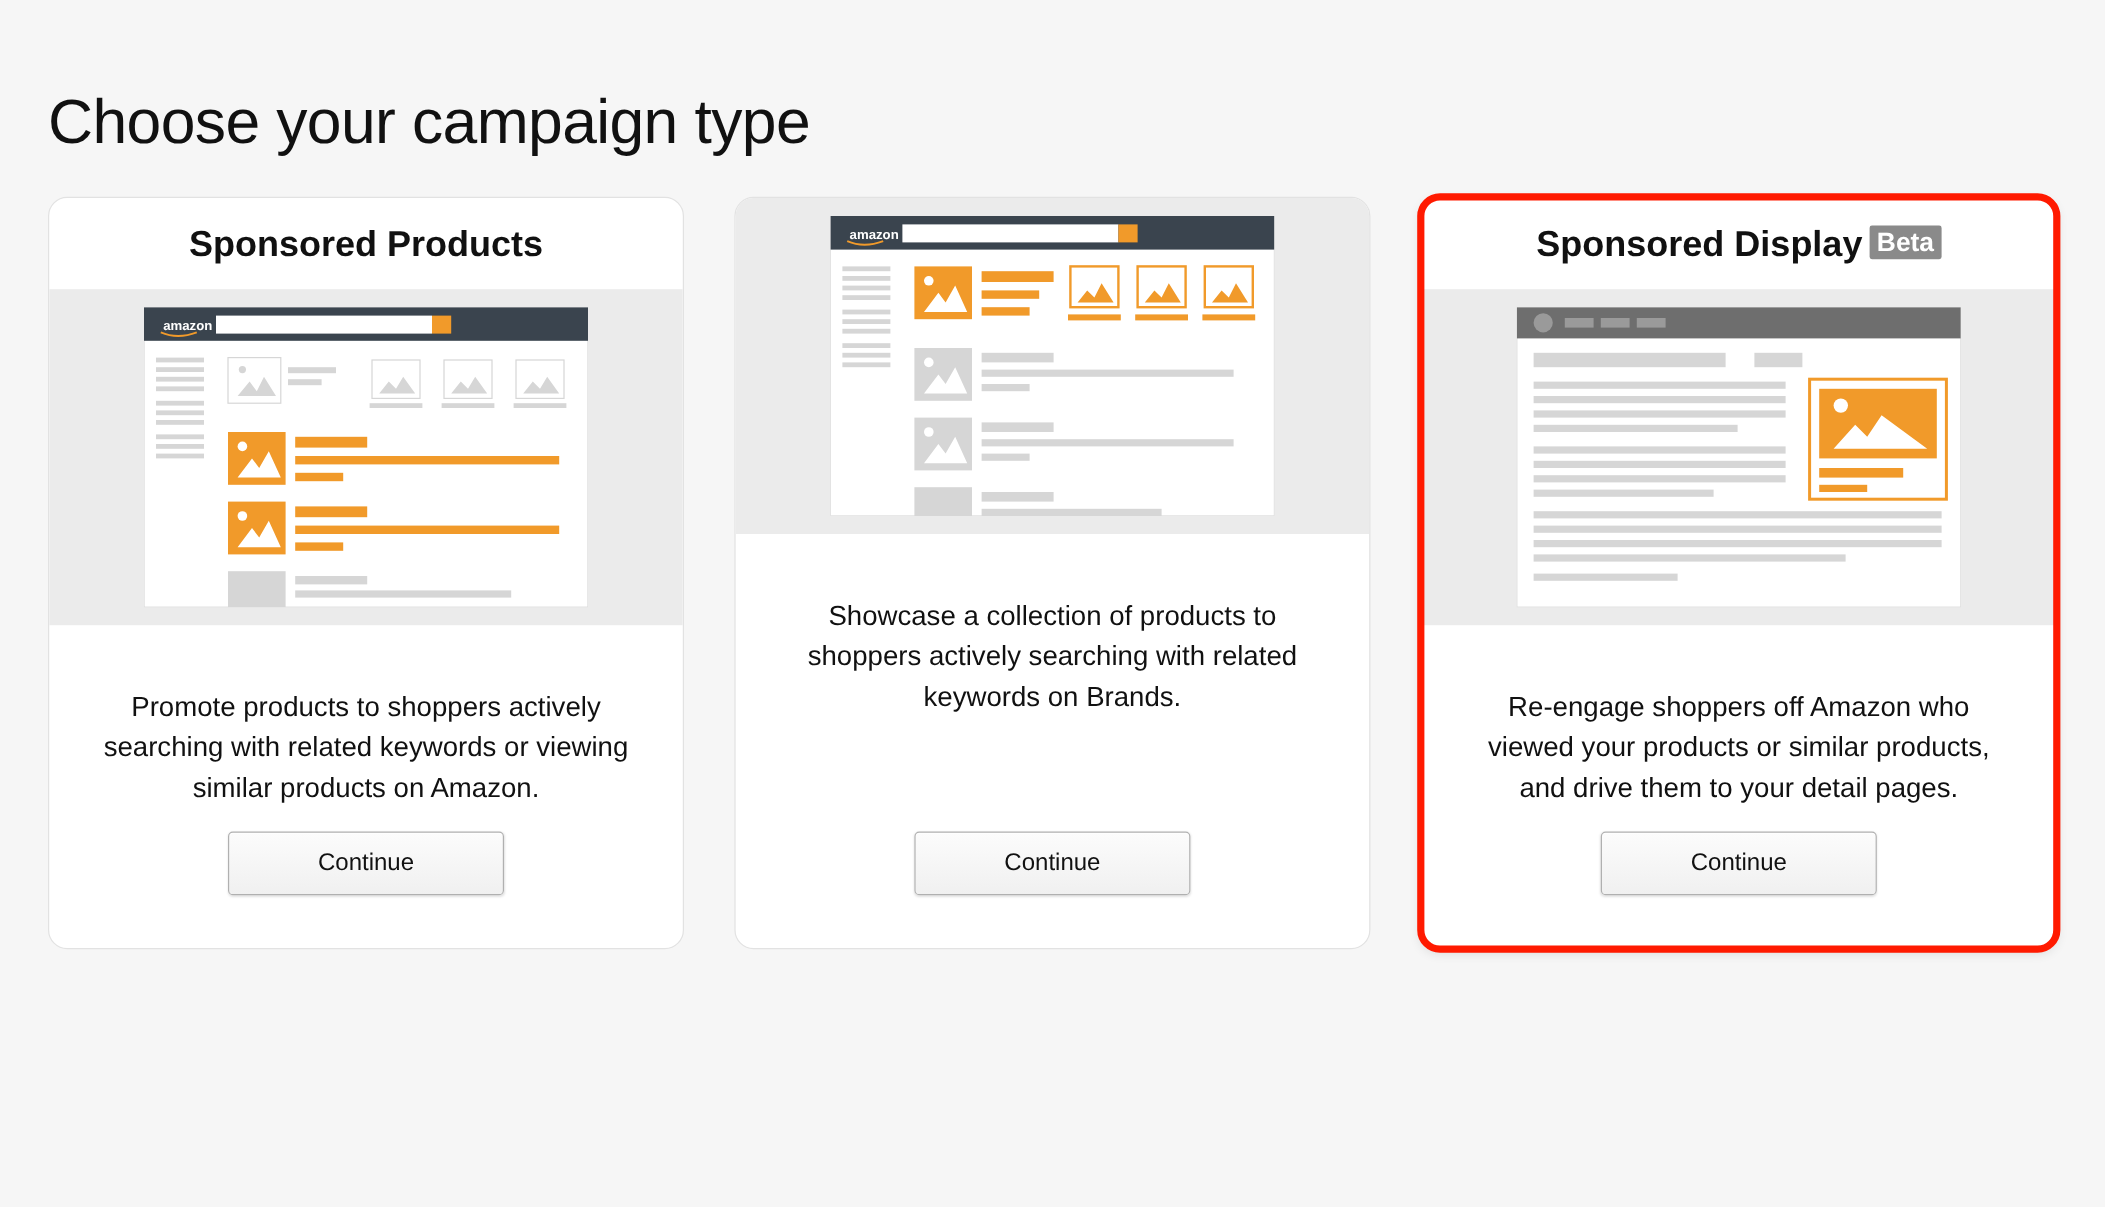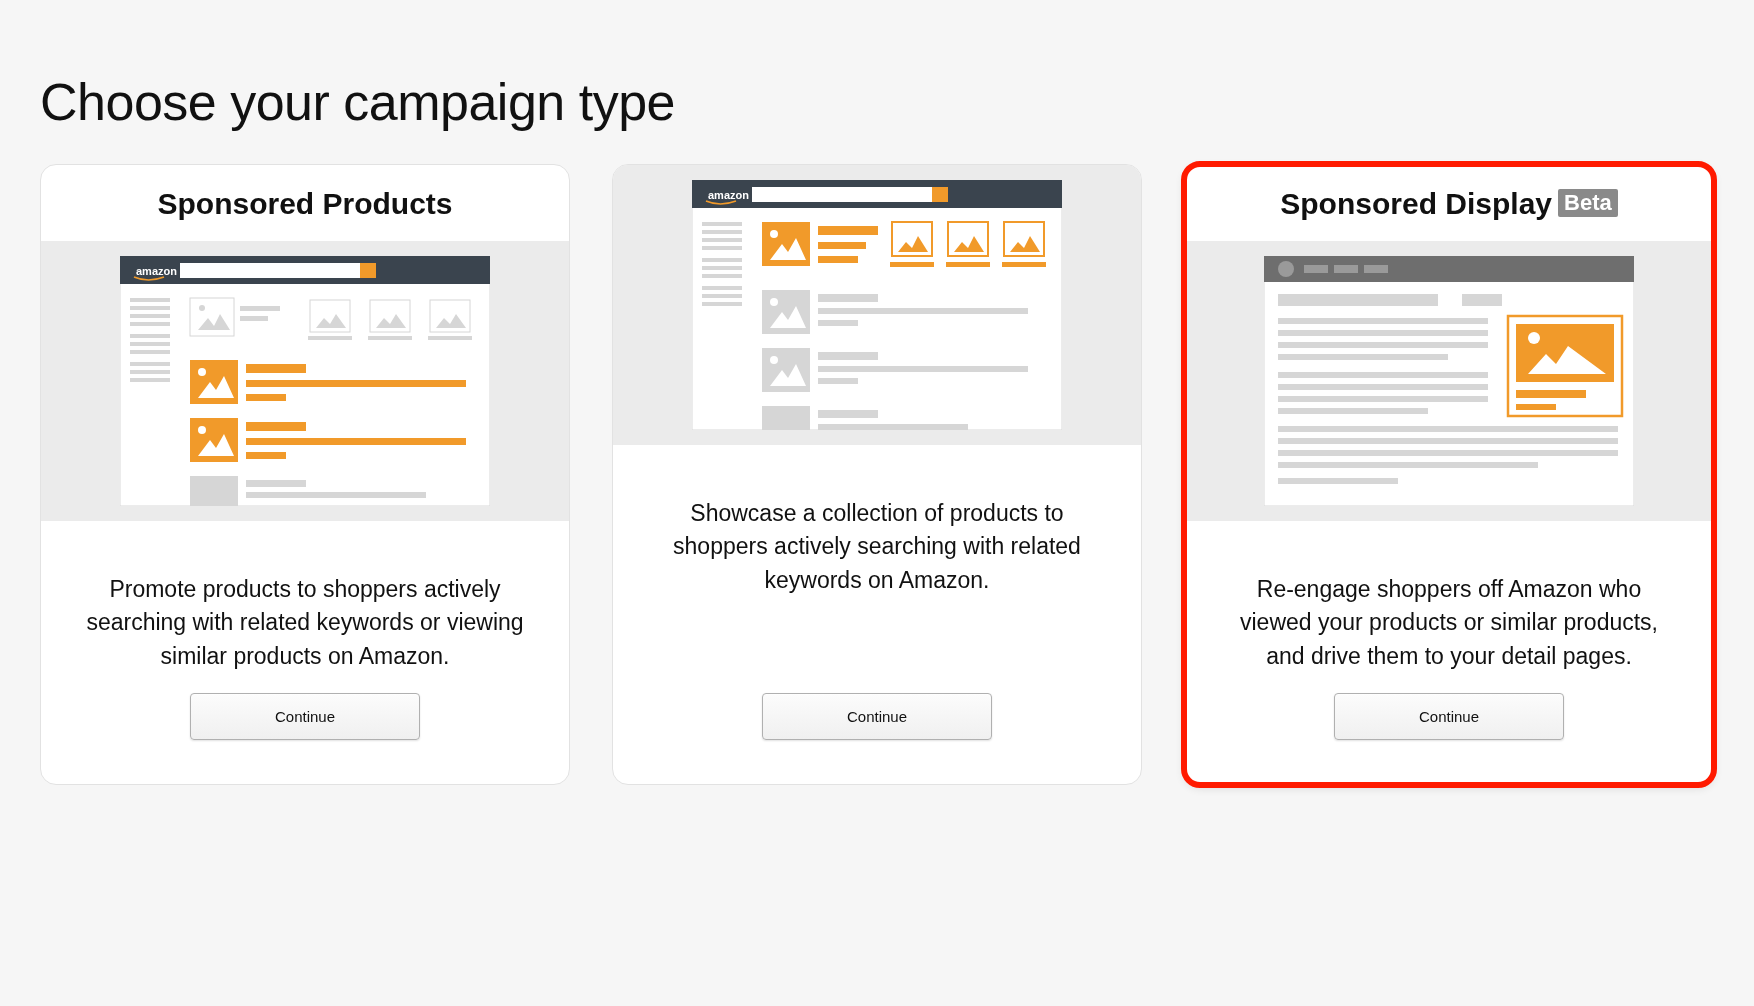--- a/index.html
+++ b/index.html
@@ -77,21 +77,21 @@
     line-height: 1.45;
   }
   .card-footer {
     padding: 0 0 44px 0;
     text-align: center;
   }
   .btn-continue {
     display: inline-block;
     min-width: 230px;
     padding: 14px 36px;
-    font-size: 15px;
+    font-size: 20px;
     color: #111;
     background: linear-gradient(#fcfcfc,#f0f0f0);
     border: 1px solid #b0b0b0;
     border-radius: 4px;
     cursor: pointer;
     box-shadow: 0 1px 0 rgba(255,255,255,.6) inset, 0 1px 2px rgba(0,0,0,.12);
   }
 </style>
 </head>
 <body>
@@ -235,21 +235,21 @@
         </g>
         <g fill="#fff">
           <polygon points="78,148 90,132 96,140 104,126 114,148"></polygon>
           <circle cx="82" cy="122" r="4"></circle>
           <polygon points="78,206 90,190 96,198 104,184 114,206"></polygon>
           <circle cx="82" cy="180" r="4"></circle>
         </g>
       </svg>
     </div>
     <div class="card-body">
-      <p class="card-desc">Showcase a collection of products to shoppers actively searching with related keywords on Amazon.</p>
+      <p class="card-desc">Showcase a collection of products to shoppers actively searching with related keywords on Brands.</p>
     </div>
     <div class="card-footer">
       <button class="btn-continue">Continue</button>
     </div>
   </div>
 
   <div class="card highlighted">
     <div class="card-header">
       <span class="card-title">Sponsored Display</span><span class="badge">Beta</span>
     </div>

